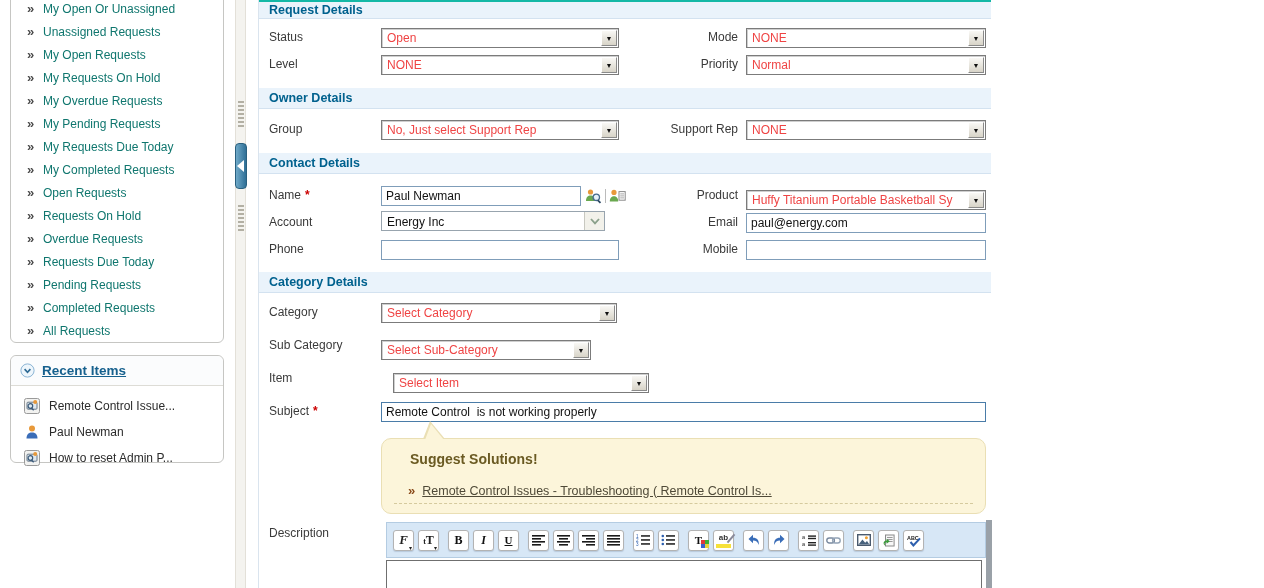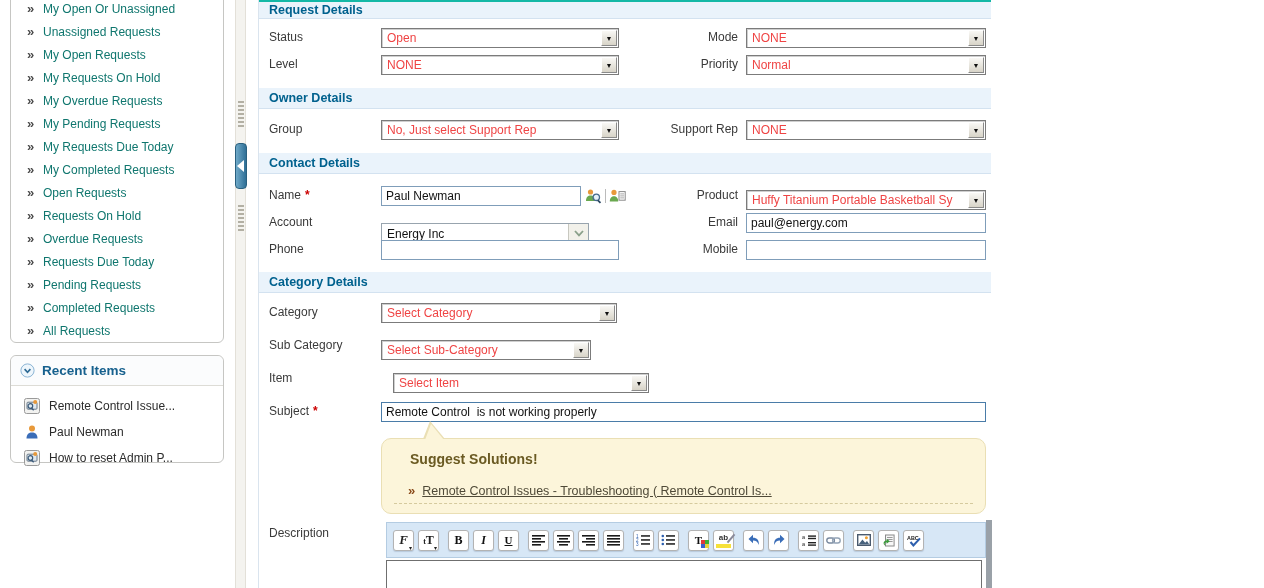--- a/index.html
+++ b/index.html
@@ -9,21 +9,21 @@
   
   .side-box{position:absolute;background:#fff;border:1px solid #c6c6c3;border-radius:6px;box-sizing:border-box;}
   #requests-box{left:10px;top:-12px;width:214px;height:355px;padding-top:8px;}
   .req-item{height:23px;display:flex;align-items:center;padding-left:16px;cursor:pointer;}
   .req-item .chev{color:#4a4a4a;font-weight:bold;font-size:13px;width:16px;flex:0 0 16px;}
   .req-item .lbl{color:#0f766e;white-space:nowrap;}
 
   #recent-box{left:10px;top:355px;width:214px;height:108px;}
   #recent-header{height:29px;display:flex;align-items:center;gap:7px;padding-left:9px;
                  border-bottom:1px solid #dddcd6;background:#fbfcfd;border-radius:6px 6px 0 0;}
-  #recent-title{color:#17618e;font-weight:bold;font-size:13.5px;}
+  #recent-title{color:#17618e;font-weight:bold;font-size:13.5px;text-decoration:underline;}
   .recent-item{height:24px;display:flex;align-items:center;gap:9px;padding-left:13px;cursor:pointer;margin-top:2px;}
   .recent-item .ric{width:16px;height:16px;flex:0 0 16px;display:inline-flex;}
   .recent-item .lbl{color:#2b2b2b;white-space:nowrap;}
 
   
   #splitter{position:absolute;left:235px;top:0;width:11px;height:588px;background:#f4f3ef;
             border-left:1px solid #e3e0d8;border-right:1px solid #e3e0d8;box-sizing:border-box;}
   .grip{position:absolute;left:2px;width:6px;height:28px;
         background:repeating-linear-gradient(to bottom,#b3b0a4 0 2px,#f4f3ef 2px 4px);}
   #splitter-handle{position:absolute;left:-1px;top:143px;width:12px;height:46px;cursor:pointer;
@@ -314,21 +314,21 @@
           <rect x="11.2" y="9.4" width="3.8" height="1" fill="#a8a8a8"></rect>
         </svg>
       </span>
     <span class="rlabel" style="top:188px;">Product</span>
     <div class="win-select" style="left:487px;top:190px;width:240px;">
       <span class="ws-value">Huffy Titanium Portable Basketball Sy</span>
       <span class="ws-btn">▼</span>
     </div>
 
     <span class="flabel" style="left:10px;top:215px;">Account</span>
-    <div class="flat-combo" style="left:122px;top:223px;width:208px;">
+    <div class="flat-combo" style="left:122px;top:211px;width:224px;">
       <span class="fc-value">Energy Inc</span>
       <span class="fc-btn">
           <svg width="10" height="7" viewBox="0 0 10 7">
             <path d="M1 1 L5 5.4 L9 1" stroke="#8aa08a" stroke-width="1.8" fill="none"></path>
           </svg>
         </span>
     </div>
     <span class="rlabel" style="top:215px;">Email</span>
     <input class="txt" style="left: 487px; top: 213px; width: 240px;" value="paul@energy.com">
 

